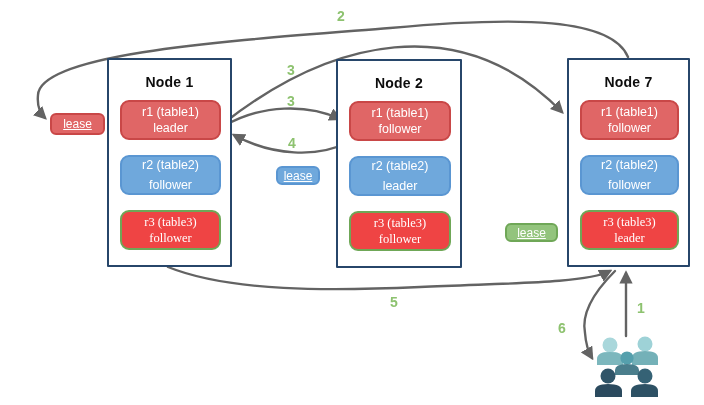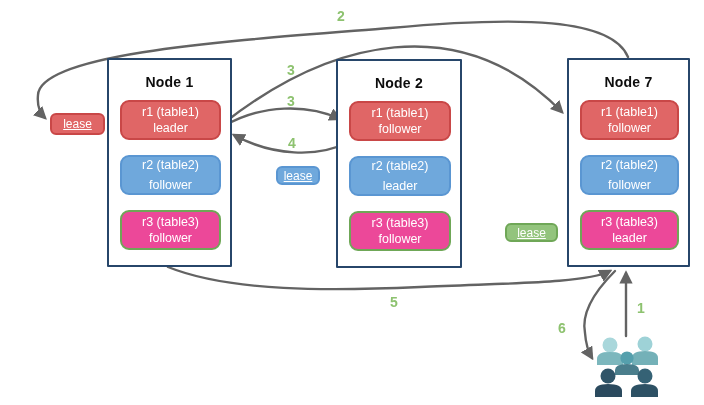--- a/index.html
+++ b/index.html
@@ -16,21 +16,21 @@
     text-align:center;font-weight:bold;font-size:14px;color:#0d0d0d;margin-top:14px;
     letter-spacing:0.2px;
   }
   .replica{
     position:absolute;left:11px;right:9px;height:40px;border-radius:9px;box-sizing:border-box;
     display:flex;flex-direction:column;align-items:center;justify-content:center;
     color:#ffffff;font-size:12.5px;line-height:1.32;text-align:center;
   }
   .replica.red{background:#e06666;border:2px solid #c94747;}
   .replica.blue{background:#6fa8dc;border:2px solid #5a96d2;}
-  .replica.green{background:#ec4899;border:2px solid #6fa757;}
+  .replica.green{background:#ef4444;border:2px solid #6fa757;font-family:Liberation Serif, serif;}
   .r1{top:40px;} .r2{top:95px;justify-content:space-between;} .r3{top:150px;}
   .lease{
     position:absolute;box-sizing:border-box;border-radius:6px;color:#ffffff;font-size:12px;
     display:flex;align-items:center;justify-content:center;text-decoration:underline;
   }
   .lease.red{left:50px;top:113px;width:55px;height:22px;background:#e06666;border:2px solid #c94747;}
   .lease.blue{left:276px;top:166px;width:44px;height:19px;background:#6fa8dc;border:2px solid #5a96d2;}
   .lease.green{left:505px;top:223px;width:53px;height:19px;background:#93c47d;border:2px solid #6fa757;}
   .num{
     position:absolute;transform:translate(-50%,-50%);font-weight:bold;font-size:14px;color:#8dc26f;

